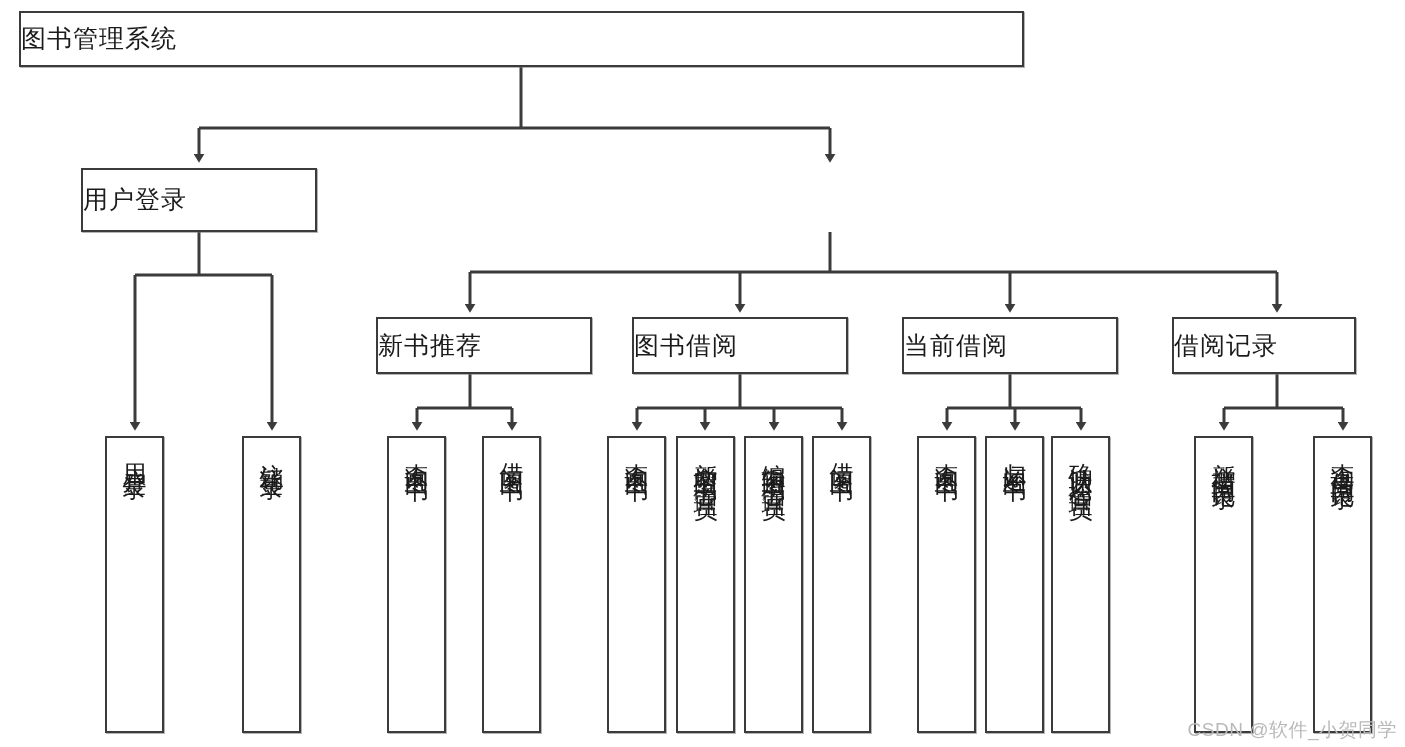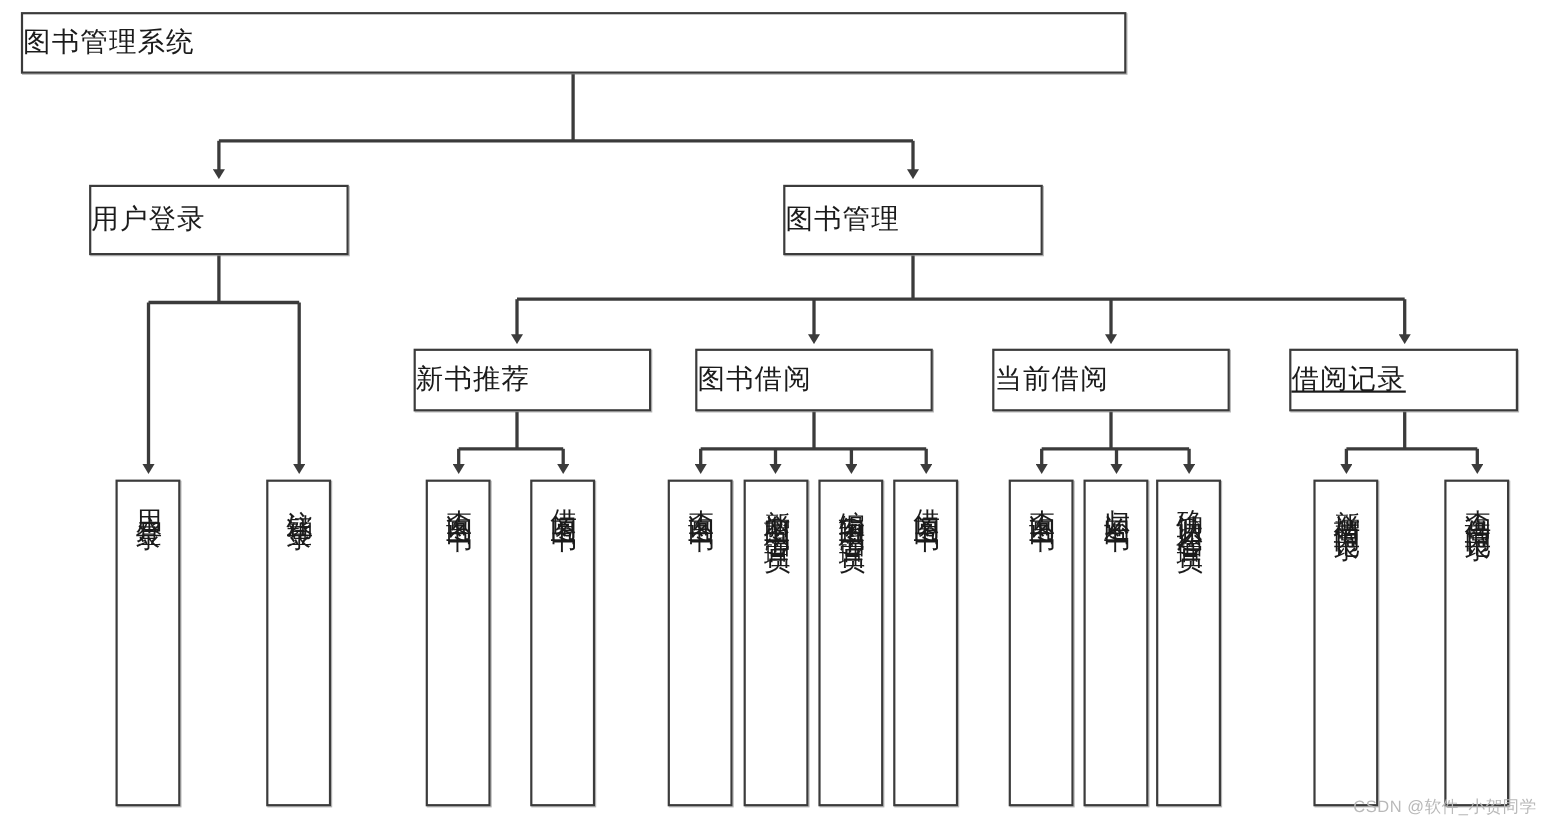--- a/index.html
+++ b/index.html
@@ -58,21 +58,21 @@
     text-orientation: upright;
     font-size: 24px;
     letter-spacing: 5px;
     line-height: 1.0;
     text-align: left;
   }
   #watermark {
     position: absolute;
     right: 8px;
     bottom: 4px;
-    font-size: 15px;
+    font-size: 19px;
     color: #b9b9b9;
     letter-spacing: 0.5px;
     z-index: 5;
     font-family: "Liberation Sans", "DejaVu Sans", sans-serif;
   }
 </style>
 </head>
 <body>
 
 <div id="canvas">
@@ -130,34 +130,31 @@
     </g>
   </svg>
 
   <div class="node h" style="left:19px; top:11px; width:1005px; height:56px;">
     <span class="label">图书管理系统</span>
   </div>
 
   <div class="node h" style="left:81px; top:168px; width:236px; height:64px;">
     <span class="label">用户登录</span>
   </div>
-  <div class="node h" style="left:712px; top:168px; width:236px; height:64px;">
-    <span class="label">图书管理</span>
-  </div>
 
   <div class="node h" style="left:376px; top:317px; width:216px; height:57px;">
     <span class="label">新书推荐</span>
   </div>
   <div class="node h" style="left:902px; top:317px; width:216px; height:57px;">
     <span class="label">当前借阅</span>
   </div>
   <div class="node h" style="left:632px; top:317px; width:216px; height:57px;">
     <span class="label">图书借阅</span>
   </div>
-  <div class="node h" style="left:1172px; top:317px; width:208px; height:57px;text-decoration:underline;">
+  <div class="node h" style="left:1172px; top:317px; width:184px; height:57px;">
     <span class="label">借阅记录</span>
   </div>
 
   <div class="node v" style="left:105px; top:436px; width:59px; height:297px;">
     <span class="label">用户登录</span>
   </div>
   <div class="node v" style="left:242px; top:436px; width:59px; height:297px;">
     <span class="label">注销登录</span>
   </div>
 

